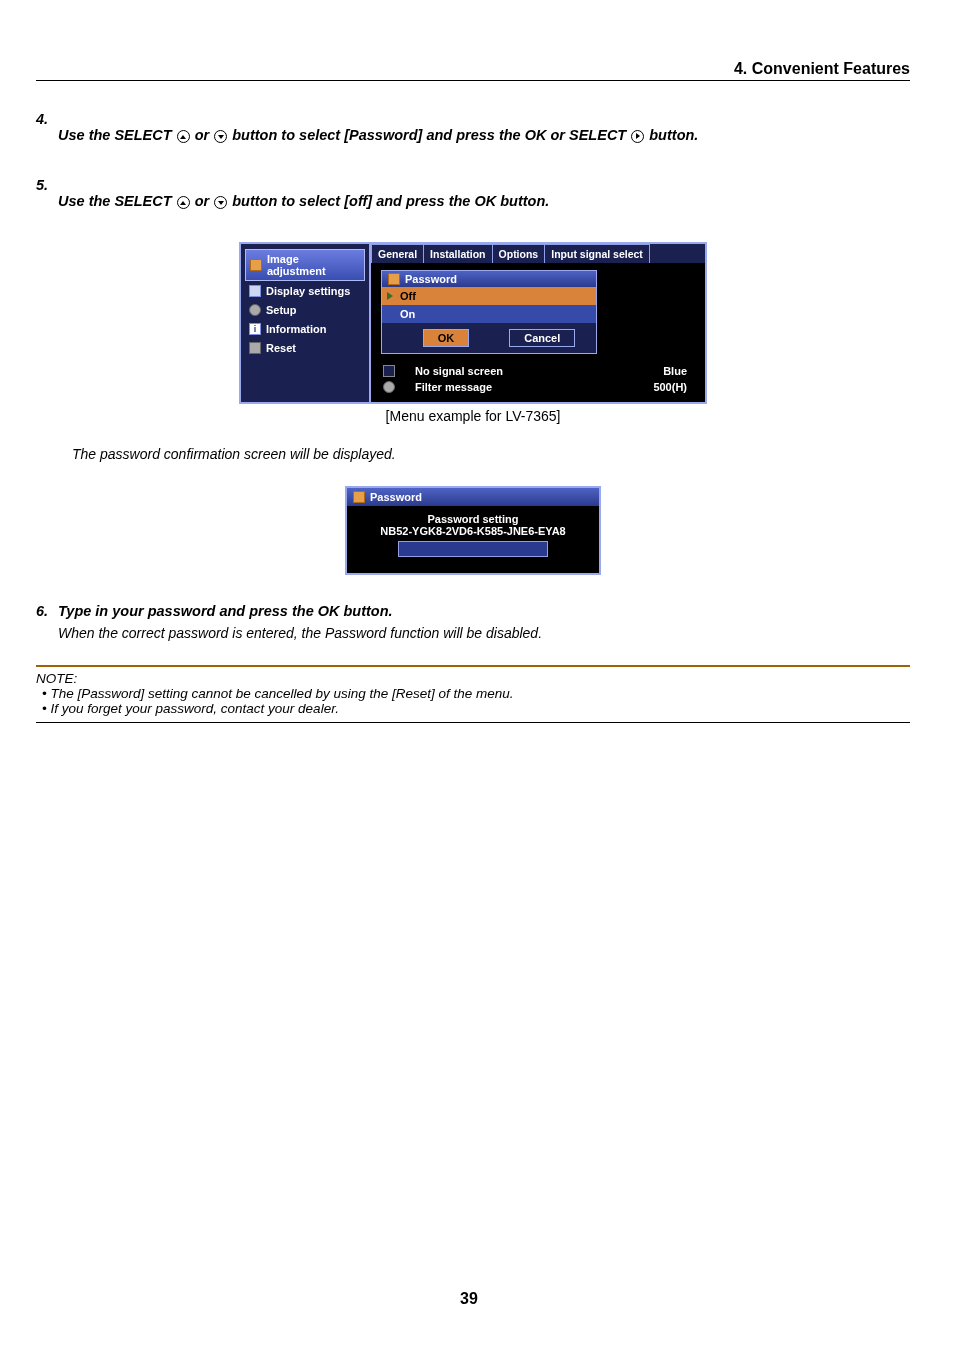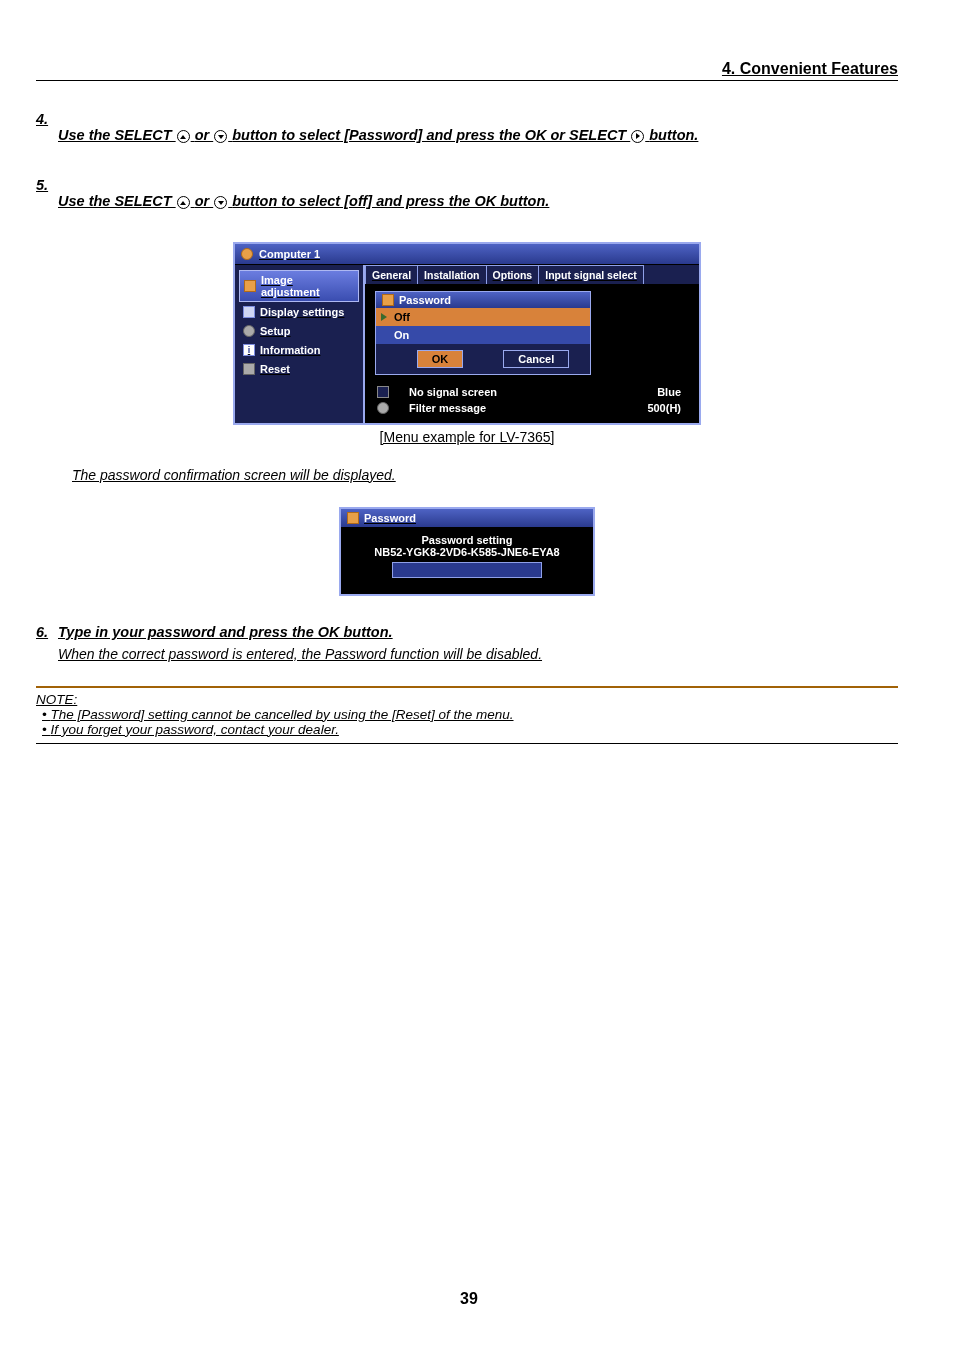--- a/index.html
+++ b/index.html
@@ -5,22 +5,21 @@
   * { box-sizing: border-box; margin: 0; padding: 0; }
   body {
     font-family: Arial, Helvetica, sans-serif;
     background: #fff;
     width: 954px;
     height: 1348px;
     position: relative;
     color: #000;
   }
   .page {
-    padding: 60px 56px 0 36px;
-    text-decoration: underline;
+    padding: 60px 44px 0 36px;
   }
   .section-header {
     text-align: right;
     font-weight: bold;
     font-size: 16px;
     border-bottom: 1px solid #000;
     padding-bottom: 2px;
     margin-bottom: 28px;
   }
   .step {
@@ -272,24 +271,20 @@
       <span>Use the SELECT </span>
       <span class="circ up"></span>
       <span> or </span>
       <span class="circ down"></span>
       <span> button to select [off] and press the OK button.</span>
     </span>
   </div>
 
   <div class="osd-wrap">
     <div class="osd">
-      <div class="osd-title">
-        <span class="mini-icon orange round"></span>
-        <span>Computer 1</span>
-      </div>
       <div class="osd-body">
         <div class="osd-side">
           <div class="side-item sel">
             <span class="mini-icon orange"></span>
             <span>Image adjustment</span>
           </div>
           <div class="side-item">
             <span class="mini-icon"></span>
             <span>Display settings</span>
           </div>

